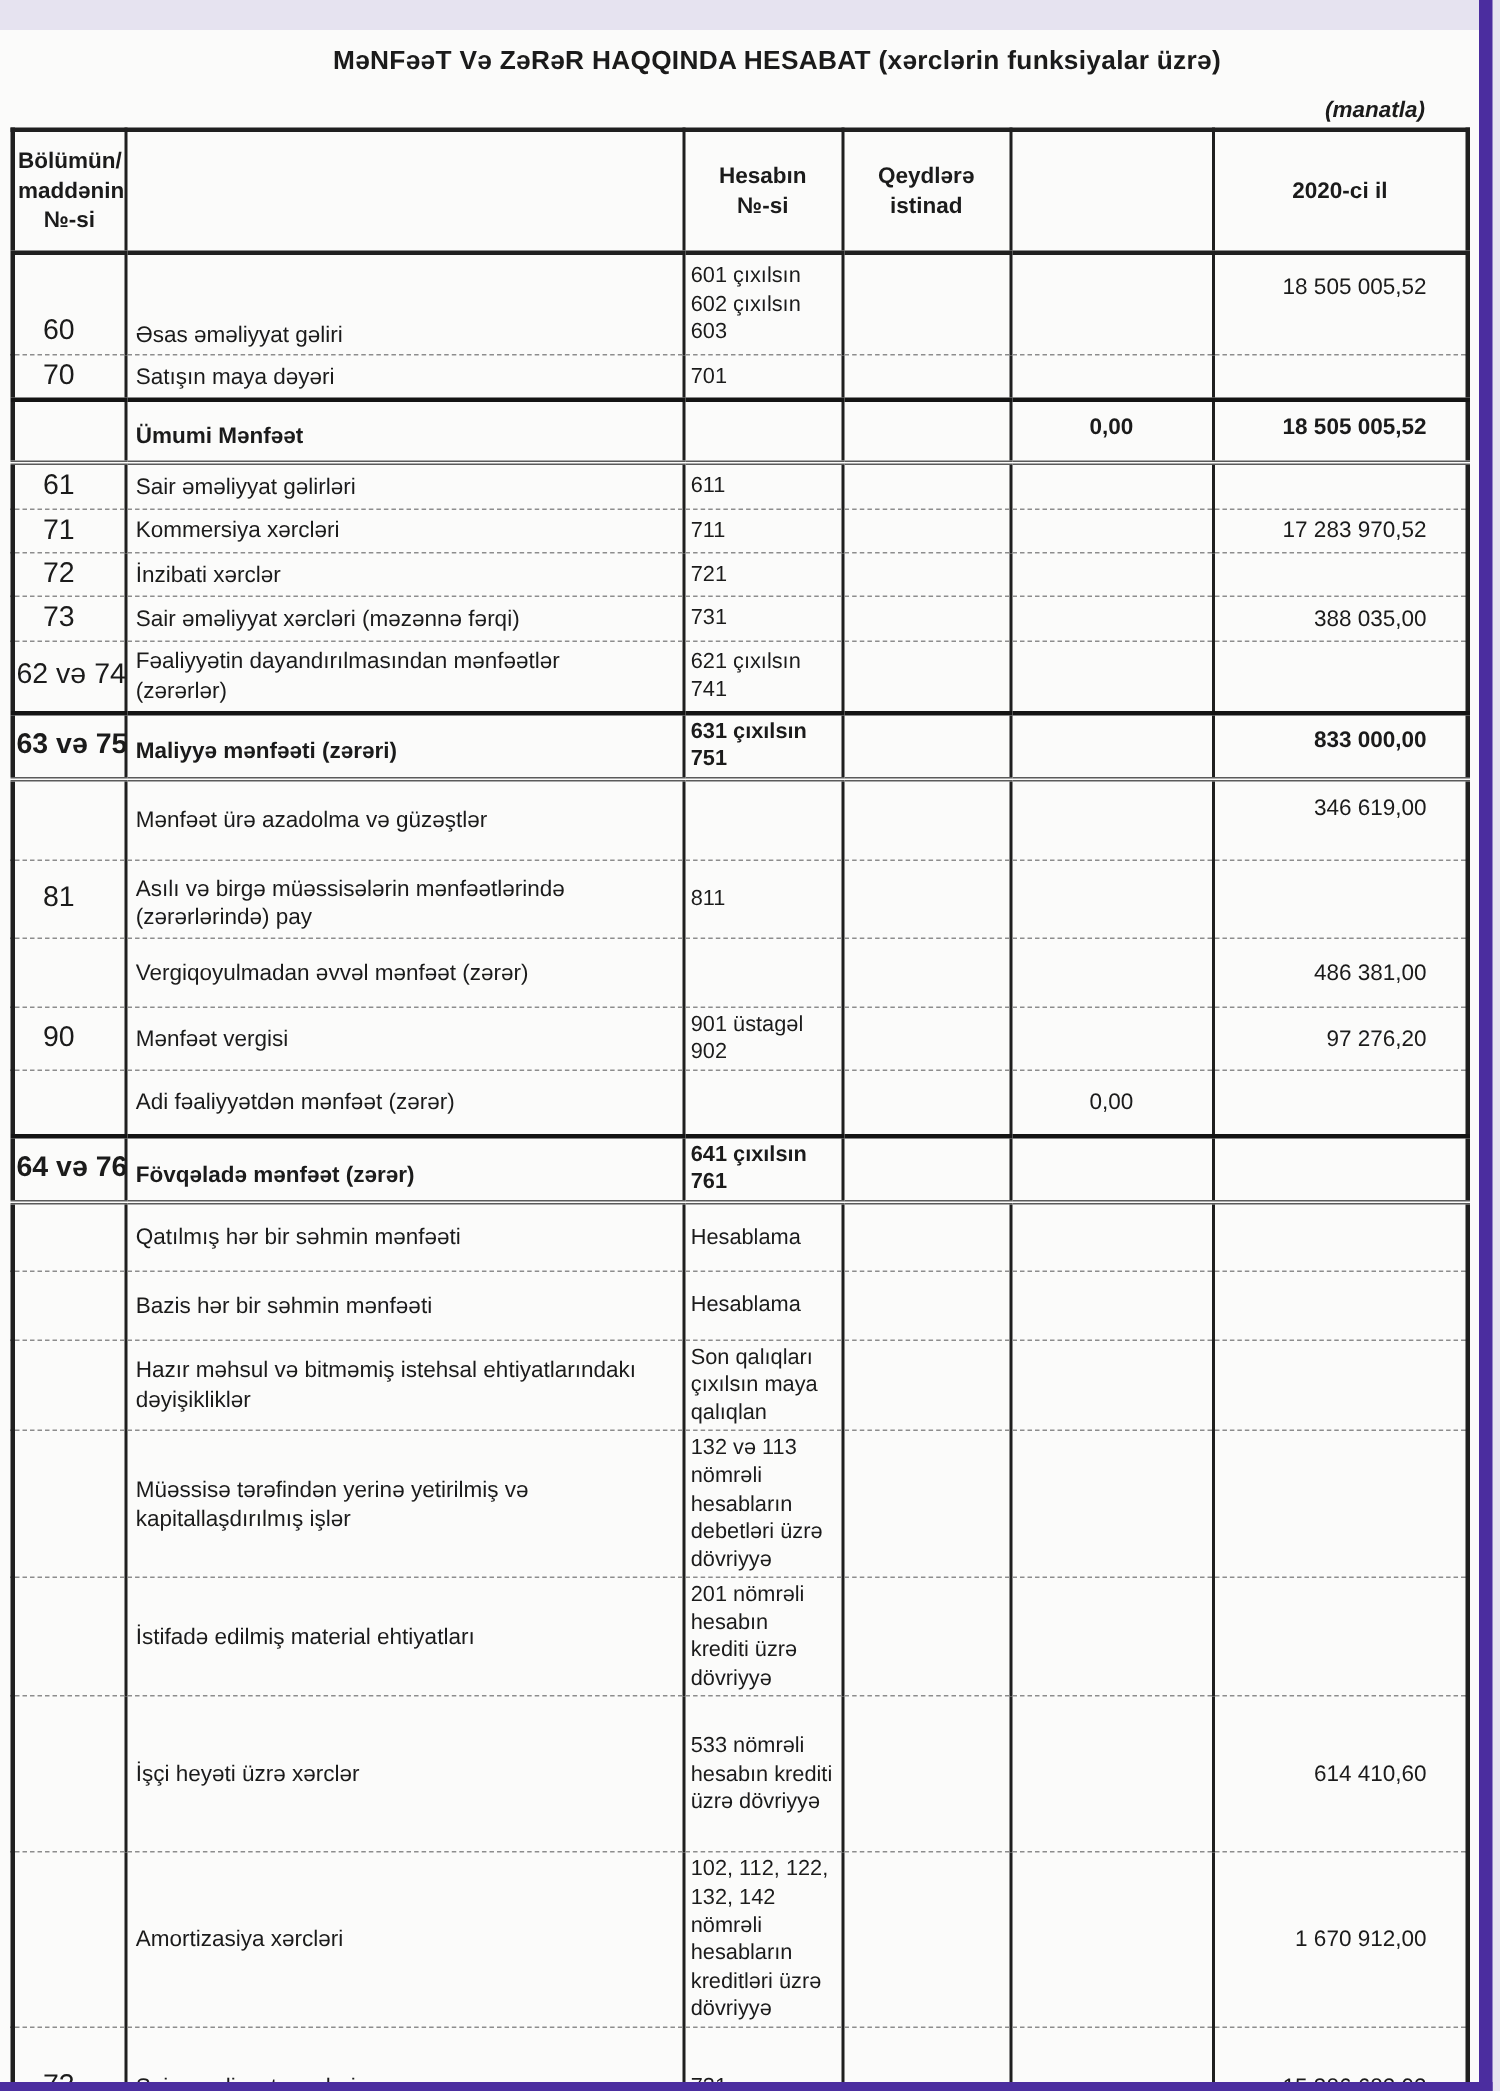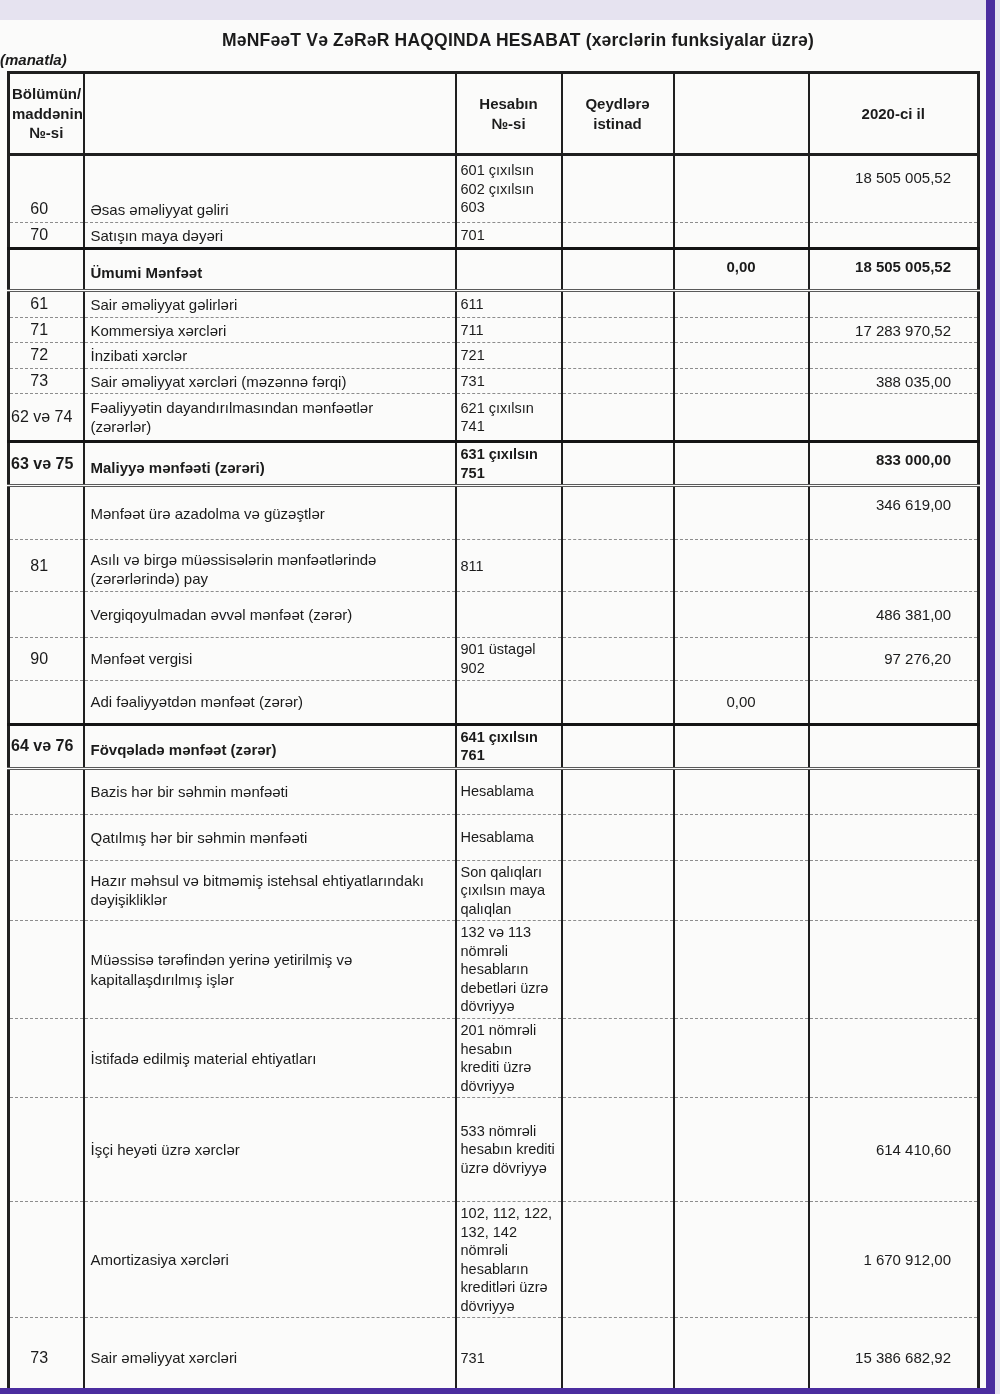--- a/index.html
+++ b/index.html
@@ -19,25 +19,26 @@
     background:#fbfbfa;
   }
   .doc-title {
     text-align:center;
     font-weight:bold;
     font-size:17.5px;
     letter-spacing:.2px;
     margin:10px 10px 0 60px;
   }
   .currency-note {
-    text-align:left;
+    text-align:right;
     padding-right:36px;
     font-weight:bold;
     font-style:italic;
     font-size:15px;
+    margin-top:14px;
   }
   table.report {
     border-collapse:collapse;
     table-layout:fixed;
     width:970px;
     margin:3px 0 0 7px;
     border:3px solid #1f1f1f;
   }
   col.w-no{width:75px} col.w-desc{width:372px} col.w-acct{width:106px}
   col.w-notes{width:112px} col.w-check{width:135px} col.w-amount{width:170px}
@@ -54,21 +55,21 @@
     border-bottom:3px solid #1f1f1f;
     padding:2px;
   }
   tbody td {
     border-top:1px dashed #8d8d8d;
     font-size:15px;
     vertical-align:middle;
     padding:2px 4px;
     line-height:1.28;
   }
-  .c-no    { text-align:center; font-size:16px; white-space:nowrap; padding-left:1px; padding-right:15px; }
+  .c-no    { text-align:center; font-size:19px; white-space:nowrap; padding-left:1px; padding-right:15px; }
   .c-desc  { white-space:pre-line; padding-left:6px; position:relative; }
   .c-acct  { text-align:left; white-space:pre-line; font-size:14.5px; }
   .c-notes { text-align:center; }
   .c-check { text-align:center; }
   .c-amount{ text-align:right; padding-right:26px; }
   .mark { position:absolute; right:10px; top:40%; font-size:11px; color:#333; }
 
   
   tbody tr:nth-child(1){height:68px}  tbody tr:nth-child(2){height:24px}
   tbody tr:nth-child(3){height:42px}  tbody tr:nth-child(4){height:24px}
@@ -265,29 +266,29 @@
     <td class="c-no">64 və 76</td>
     <td class="c-desc"><span class="desc-text">Fövqəladə mənfəət (zərər)</span><span class="mark"></span></td>
     <td class="c-acct">641 çıxılsın
 761</td>
     <td class="c-notes"></td>
     <td class="c-check"></td>
     <td class="c-amount"></td>
   </tr>
         <tr>
     <td class="c-no"></td>
+    <td class="c-desc"><span class="desc-text">Qatılmış hər bir səhmin mənfəəti</span><span class="mark"></span></td>
+    <td class="c-acct">Hesablama</td>
+    <td class="c-notes"></td>
+    <td class="c-check"></td>
+    <td class="c-amount"></td>
+  </tr>
+        <tr>
+    <td class="c-no"></td>
     <td class="c-desc"><span class="desc-text">Bazis hər bir səhmin mənfəəti</span><span class="mark"></span></td>
-    <td class="c-acct">Hesablama</td>
-    <td class="c-notes"></td>
-    <td class="c-check"></td>
-    <td class="c-amount"></td>
-  </tr>
-        <tr>
-    <td class="c-no"></td>
-    <td class="c-desc"><span class="desc-text">Qatılmış hər bir səhmin mənfəəti</span><span class="mark"></span></td>
     <td class="c-acct">Hesablama</td>
     <td class="c-notes"></td>
     <td class="c-check"></td>
     <td class="c-amount"></td>
   </tr>
         <tr>
     <td class="c-no"></td>
     <td class="c-desc"><span class="desc-text">Hazır məhsul və bitməmiş istehsal ehtiyatlarındakı
 dəyişikliklər</span><span class="mark"></span></td>
     <td class="c-acct">Son qalıqları

